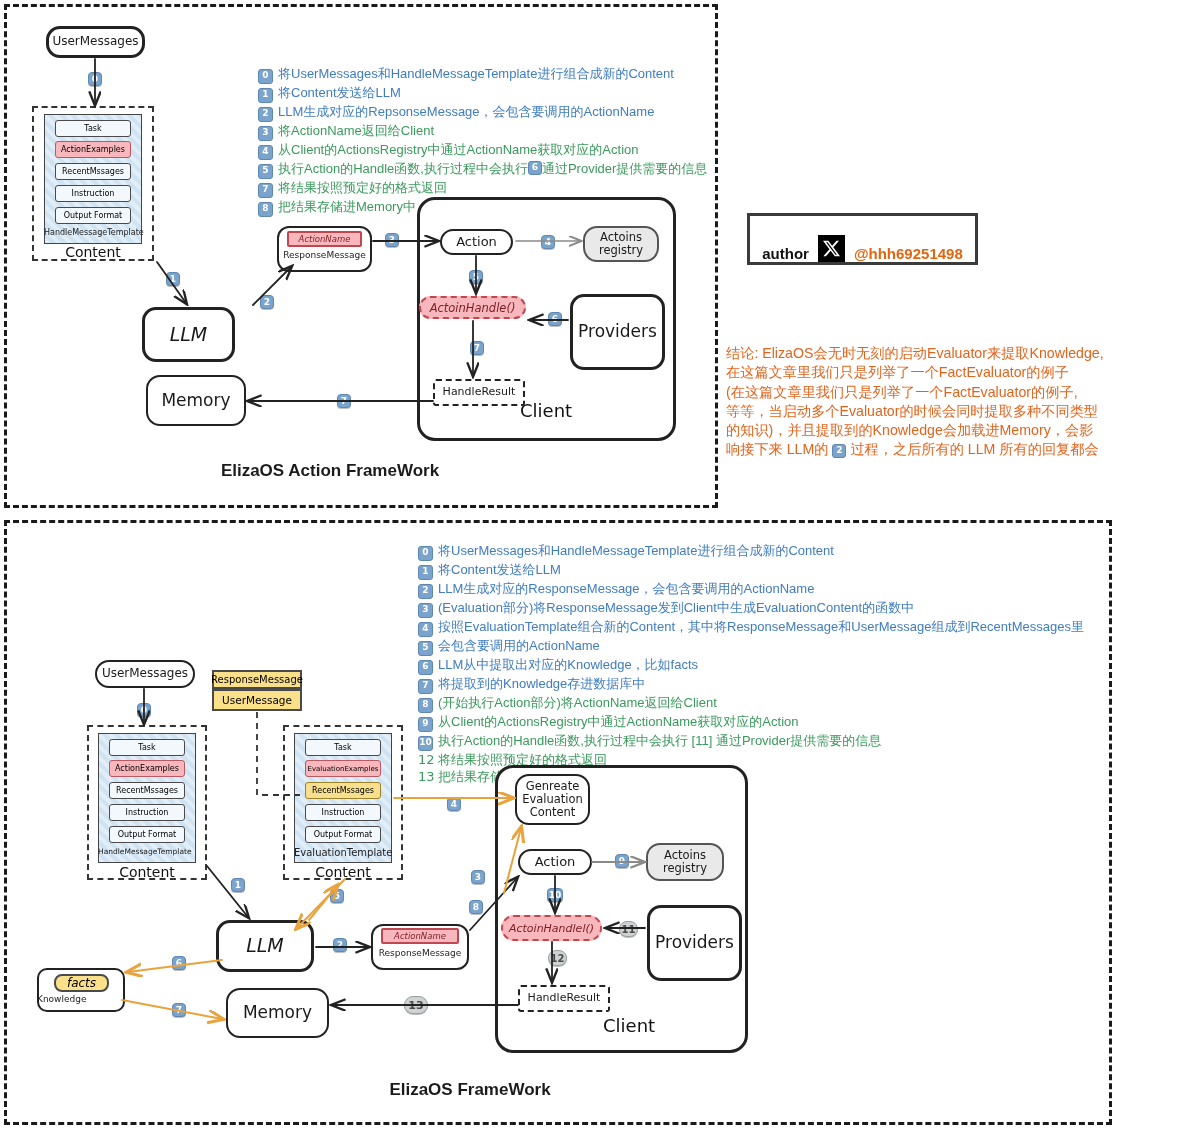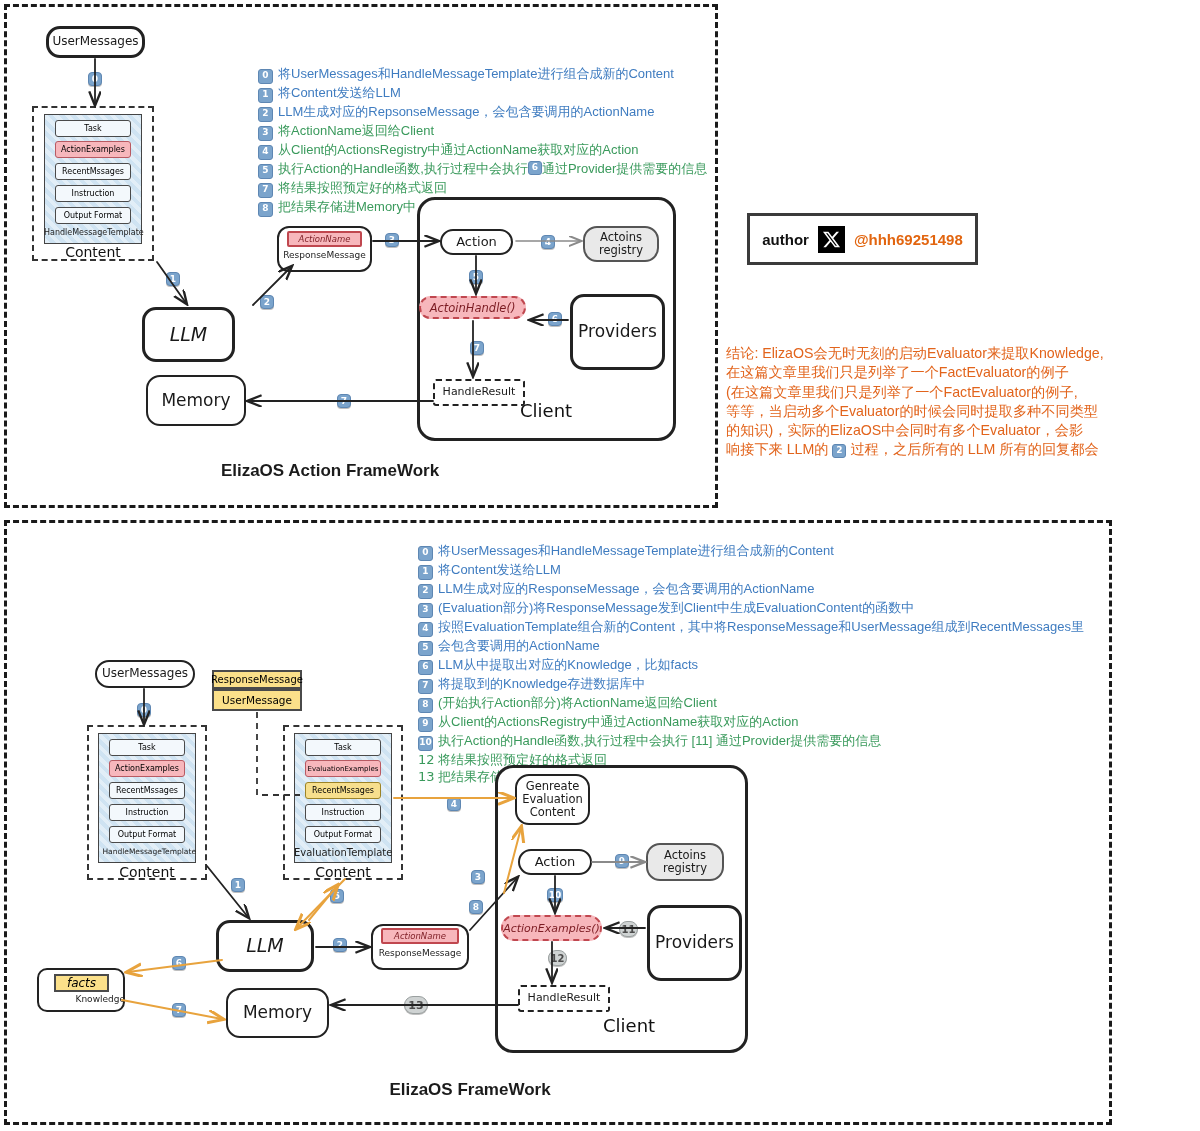--- a/index.html
+++ b/index.html
@@ -27,21 +27,21 @@
   .tpl-wrap{position:absolute;box-sizing:border-box;border:2px dashed #333;}
   .tpl-inner{position:absolute;box-sizing:border-box;border:1.5px solid #444;
     background:
       repeating-linear-gradient(45deg,#e2eef7 0px,#e2eef7 4px,#cfe3f2 4px,#cfe3f2 8px);
   }
   .tpl-row{position:absolute;box-sizing:border-box;border:1.5px solid #4a4a4a;
      background:#f3f8fc;border-radius:3px;display:flex;align-items:center;justify-content:center;}
   .tpl-row.pink{background:#f7b7bc;border-color:#b85a62;}
   .tpl-row.yellow{background:#f7df8d;border-color:#9c8327;}
   .tpl-caption{position:absolute;text-align:center;width:100%;}
-  .tpl-label{position:absolute;text-align:right;width:100%;}
+  .tpl-label{position:absolute;text-align:left;width:100%;}
 
   .yellowbox{position:absolute;box-sizing:border-box;background:#fbe08a;border:2px solid #4a4a4a;
     display:flex;align-items:center;justify-content:center;text-align:center;}
 
   
   .badge{position:absolute;box-sizing:border-box;background:#7ba4cc;color:#fff;
      border:1px solid #5e87b3;border-radius:4px;display:flex;align-items:center;
      justify-content:center;font-weight:bold;font-family:"DejaVu Sans",sans-serif;
      box-shadow:0 1px 0 rgba(0,0,0,.25);}
   .badge.gray{background:#cfd3d3;color:#4c4c4c;border-color:#9aa0a0;border-radius:9px;}
@@ -56,21 +56,21 @@
      font-size:13px;line-height:13px;margin-top:1px;text-align:left;font-weight:normal;}
   .lg-text{font-size:13px;line-height:16px;}
   .blue .lg-text{color:#3f7cc0;}
   .green .lg-text{color:#3a9a5c;}
   .inline-badge{display:inline-block;width:12px;height:12px;background:#7ba4cc;color:#fff;
      border:1px solid #5e87b3;border-radius:3px;font-size:9px;line-height:11px;text-align:center;
      font-weight:bold;vertical-align:middle;font-family:"DejaVu Sans",sans-serif;}
 
   
   #author-card{position:absolute;left:747px;top:213px;width:225px;height:46px;background:#fff;
-     border:3px solid #3b3b3b;display:flex;align-items:center;justify-content:center;gap:9px;}
+     border:3px solid #3b3b3b;display:flex;align-items:flex-end;justify-content:center;gap:9px;}
   #author-card .lbl{font-weight:bold;font-size:15px;color:#111;font-family:"Liberation Sans",sans-serif;}
   #author-card .xmark{width:27px;height:27px;background:#000;display:flex;align-items:center;
      justify-content:center;}
   #author-card .handle{font-weight:bold;font-size:15px;color:#e2650f;
      font-family:"Liberation Sans",sans-serif;}
 
   
   #conclusion{position:absolute;left:726px;top:344px;width:474px;color:#e2641c;
      font-family:"Liberation Sans",sans-serif;font-size:14.2px;line-height:19.3px;}
   #conclusion .cbadge{display:inline-block;width:12px;height:12px;background:#7ba4cc;color:#fff;
@@ -181,21 +181,21 @@
       </svg>
     </span>
     <span class="handle">@hhh69251498</span>
   </div>
 
   <div id="conclusion">
     <div>结论: ElizaOS会无时无刻的启动Evaluator来提取Knowledge,</div>
     <div>在这篇文章里我们只是列举了一个FactEvaluator的例子</div>
     <div>(在这篇文章里我们只是列举了一个FactEvaluator的例子,</div>
     <div>等等，当启动多个Evaluator的时候会同时提取多种不同类型</div>
-    <div>的知识)，实际的ElizaOS中会同时有多个Evaluator，会影</div>
+    <div>的知识)，并且提取到的Knowledge会加载进Memory，会影</div>
     <div>
       <span>响接下来 LLM的</span>
       <span class="cbadge">2</span>
       <span> 过程，之后所有的 LLM 所有的回复都会</span>
     </div>
   </div>
 
   <div class="panel" id="panel-bottom"></div>
 
   <div class="legend" id="legend-bottom" style="left:418px;top:543px;width:690px;">
@@ -276,41 +276,41 @@
   <div class="tpl-row" style="left:305px;top:804px;width:76px;height:17px;font-size:8px;">Instruction</div>
   <div class="tpl-row" style="left:305px;top:826px;width:76px;height:17px;font-size:8px;">Output Format</div>
   <div class="tpl-label" style="left:294px;top:847px;width:98px;font-size:10px;color:#222;">EvaluationTemplate</div>
   <div class="tpl-caption" style="left:283px;top:864px;width:120px;font-size:14px;color:#111;">Content</div>
 
   <div class="node thick" style="left:216px;top:920px;width:98px;height:52px;font-size:19px;font-style:italic;">LLM</div>
 
   <div class="node" style="left:226px;top:988px;width:103px;height:50px;font-size:17px;">Memory</div>
 
   <div class="node" style="left:37px;top:968px;width:88px;height:44px;border-radius:10px;"></div>
-  <div class="yellowbox" style="left:54px;top:974px;width:55px;height:18px;font-size:12px;font-style:italic;">facts</div>
-  <div style="position:absolute;left:37px;top:994px;width:88px;text-align:right;font-size:9px;color:#222;">Knowledge</div>
+  <div class="yellowbox" style="left:54px;top:974px;width:55px;height:18px;font-size:12px;font-style:italic;border-radius:8px;">facts</div>
+  <div style="position:absolute;left:37px;top:994px;width:88px;text-align:left;font-size:9px;color:#222;">Knowledge</div>
 
   <div class="node" style="left:371px;top:924px;width:98px;height:46px;border-radius:12px;"></div>
   <div class="pinkpill" style="left:381px;top:928px;width:78px;height:16px;font-size:8.5px;border-style:solid;border-radius:2px;">ActionName</div>
   <div style="position:absolute;left:371px;top:948px;width:98px;text-align:center;font-size:9px;color:#222;">ResponseMessage</div>
 
   <div class="node thick" style="left:495px;top:765px;width:253px;height:288px;border-radius:18px;"></div>
   <div style="position:absolute;left:603px;top:1015px;width:120px;font-size:18px;color:#111;
               font-family:'DejaVu Sans',sans-serif;">Client</div>
 
   <div class="node" style="left:515px;top:774px;width:75px;height:51px;font-size:11.5px;white-space:pre-line;">Genreate
 Evaluation
 Content</div>
 
   <div class="node" style="left:518px;top:849px;width:74px;height:26px;font-size:13px;">Action</div>
 
   <div class="node gray" style="left:646px;top:843px;width:78px;height:38px;font-size:11.5px;white-space:pre-line;">Actoins
 registry</div>
 
-  <div class="pinkpill" style="left:501px;top:915px;width:101px;height:26px;font-size:11px;">ActionExamples()</div>
+  <div class="pinkpill" style="left:501px;top:915px;width:101px;height:26px;font-size:11px;">ActoinHandlel()</div>
 
   <div class="node thick" style="left:647px;top:905px;width:95px;height:76px;font-size:17px;">Providers</div>
 
   <div class="node dashedbox" style="left:518px;top:985px;width:92px;height:27px;font-size:11px;border-radius:3px;border-width:2px;">HandleResult</div>
 
   <div class="badge" style="left:137px;top:703px;width:14px;height:14px;font-size:9px;">0</div>
   <div class="badge" style="left:231px;top:878px;width:14px;height:14px;font-size:9px;">1</div>
   <div class="badge" style="left:333px;top:938px;width:14px;height:14px;font-size:9px;">2</div>
   <div class="badge" style="left:471px;top:870px;width:14px;height:14px;font-size:9px;">3</div>
   <div class="badge" style="left:447px;top:797px;width:14px;height:14px;font-size:9px;">4</div>

